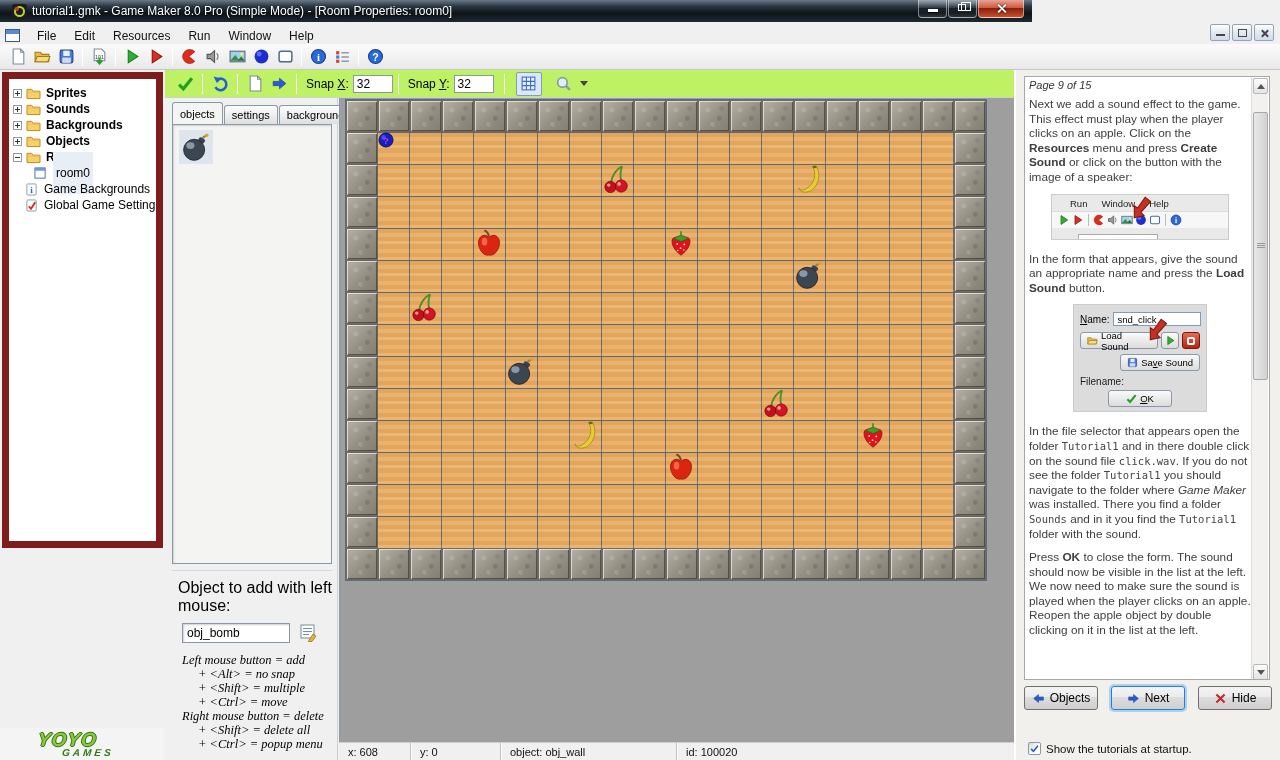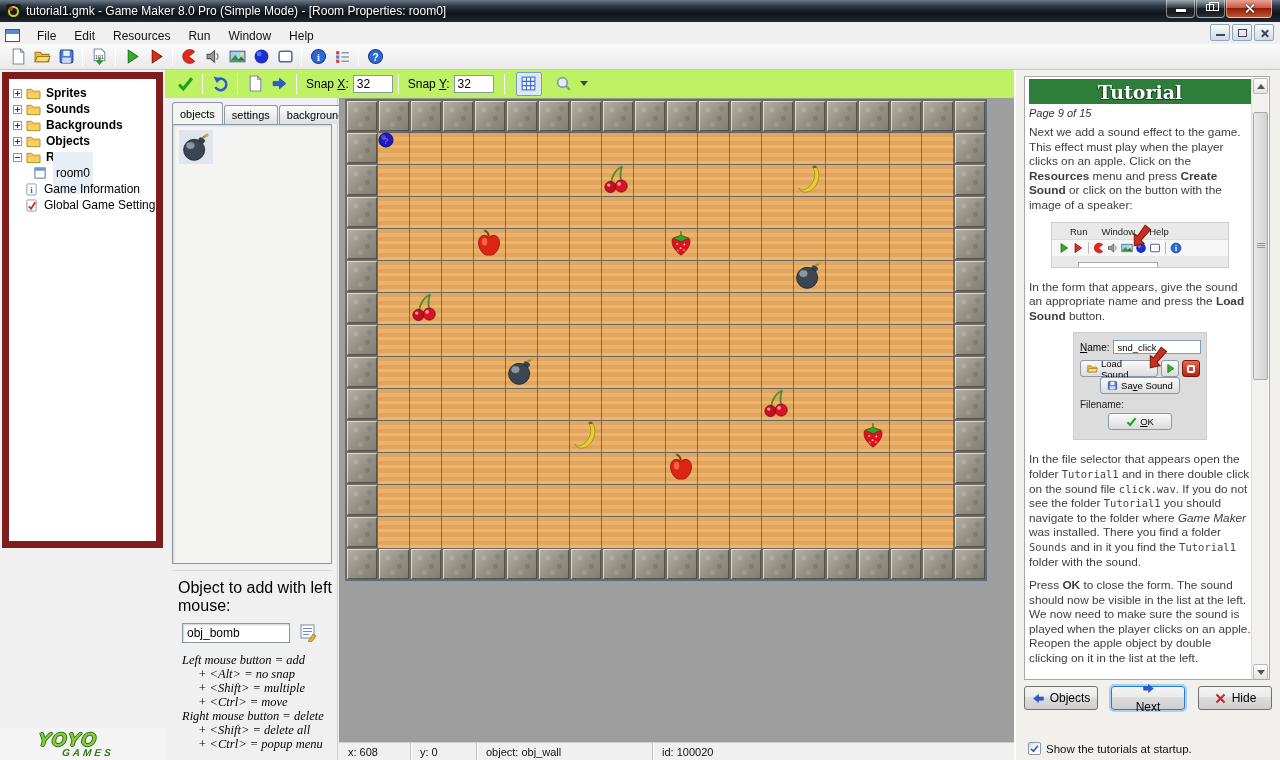--- a/index.html
+++ b/index.html
@@ -1,23 +1,23 @@
 <!DOCTYPE html>
 <html><head>
 <meta charset="utf-8">
 <style>
   * { margin:0; padding:0; box-sizing:border-box; }
   html,body { width:1280px; height:760px; overflow:hidden; }
   body { font-family:"Liberation Sans", sans-serif; background:#f0f0f0; position:relative; }
   .app { position:absolute; inset:0; }
 
   
-  .titlebar { position:absolute; left:0; top:0; width:1280px; height:22px;
+  .titlebar { position:absolute; left:0; top:0; width:1032px; height:22px;
     background:linear-gradient(180deg,#6b7987 0%,#2b3843 28%,#0d141a 60%,#1e2930 100%);
-    color:#fff; display:flex; align-items:center; padding-left:6px; }
+    color:#fff; display:flex; align-items:center; padding-left:12px; }
   .gm-icon { width:15px; height:15px; border-radius:3px; background:#1c1c1c; position:relative; margin-right:5px; flex:0 0 auto; }
   .gm-icon:before { content:""; position:absolute; inset:2px; border-radius:50%; border:2px solid #b9d432; }
   .gm-icon:after { content:""; position:absolute; left:3px; top:3px; width:4px; height:4px; border-radius:50%; background:#d03a1e; }
   .title-text { font-size:12px; text-shadow:0 1px 2px #000; white-space:nowrap; }
   .win-controls { position:absolute; right:8px; top:0; display:flex; }
   .wbtn { width:29px; height:18px; border:1px solid rgba(255,255,255,.45); border-top:none;
     border-radius:0 0 4px 4px; background:linear-gradient(180deg,rgba(255,255,255,.35),rgba(255,255,255,.06) 45%,rgba(0,0,0,.25) 50%,rgba(255,255,255,.1));
     margin-left:1px; position:relative; }
   .wbtn.close { width:46px; background:linear-gradient(180deg,#e8a396,#cf5a40 45%,#8e1f0c 50%,#c3512f); }
   .glyph-min { position:absolute; left:9px; bottom:5px; width:10px; height:3px; background:#fff; box-shadow:0 1px 1px #000; }
@@ -122,21 +122,21 @@
     border:1px solid #6e6a60;
     box-shadow:inset 1px 1px 0 rgba(255,255,255,.6), inset -1px -1px 0 rgba(0,0,0,.4); }
   .room-obj { position:absolute; width:32px; height:32px; display:flex; align-items:flex-start; }
   .room-obj svg { width:30px; height:30px; }
   .room-obj.obj-ball svg { width:16px; height:16px; }
 
   
   .statusbar { position:absolute; left:339px; top:742px; width:675px; height:18px; background:#f0f0f0;
     border-top:1px solid #cfcfcf; display:flex; align-items:center; font-size:11px; color:#111; }
   .sb-cell { padding-left:9px; height:100%; display:flex; align-items:center; border-right:1px solid #c2c2c2; box-shadow:1px 0 0 #fff; }
-  .sb-x { width:72px; } .sb-y { width:66px; } .sb-obj { width:176px; } .sb-id { border-right:none; flex:1; }
+  .sb-x { width:72px; } .sb-y { width:90px; } .sb-obj { width:176px; } .sb-id { border-right:none; flex:1; }
 
   
   .tut-panel { position:absolute; left:1014px; top:70px; width:266px; height:690px; background:#f1f0ec; border-left:2px solid #fff; }
   .tut-content { position:absolute; left:8px; top:6px; width:246px; height:604px; background:#fff; border:1px solid #a8a8a8; overflow:hidden; }
   .tut-inner { position:absolute; left:4px; top:2px; width:222px; }
   .tut-header { height:25px; background:#2e7d3b; display:flex; align-items:center; justify-content:center; margin-bottom:3px; }
   .tut-header span { font-family:"DejaVu Serif", serif; font-weight:bold; font-size:19px; color:#fff; text-shadow:1px 1px 0 #1a4a22, -1px 1px 0 #1a4a22; }
   .tut-page { font-size:11px; font-style:italic; color:#333; margin-bottom:6px; }
   .tut-heading { font-size:17px; font-weight:bold; letter-spacing:2px; color:#2e7d35; margin-bottom:4px; }
   .tut-p { font-size:11.8px; line-height:14.6px; color:#3d3d3d; margin-bottom:9px; }
@@ -153,21 +153,21 @@
   .shot1 .frag { position:absolute; left:26px; bottom:0; width:80px; height:5px; background:#fff; border:1px solid #aaa; border-bottom:none; }
   .red-arrow { position:absolute; z-index:5; }
   .red-arrow svg { width:26px; height:26px; }
   .shot2 { width:134px; height:108px; background:#dcdcdc; padding:7px 6px; font-size:10px; }
   .shot2 .r1 { display:flex; align-items:center; gap:4px; }
   .shot2 input { width:88px; height:14px; border:1px solid #7f9db9; font-size:9.5px; padding-left:3px; font-family:"Liberation Sans",sans-serif; }
   .mini-btn { display:inline-flex; align-items:center; justify-content:center; gap:3px; border:1px solid #8a98a8; border-radius:3px;
     background:linear-gradient(180deg,#fafafa,#dcdcdc); font-size:9.5px; color:#000; height:17px; padding:0 6px; }
   .mini-btn svg { width:11px; height:11px; }
   .shot2 .r2 { display:flex; align-items:center; gap:3px; margin-top:6px; }
-  .shot2 .r3 { display:flex; justify-content:center; }
+  .shot2 .r3 { display:flex; justify-content:flex-end; margin-top:5px; }
   .shot2 .r4 { margin-top:5px; color:#222; }
   .shot2 .r5 { display:flex; justify-content:center; margin-top:3px; }
   .sqbtn { width:18px; height:17px; display:inline-flex; align-items:center; justify-content:center; border:1px solid #8a98a8; border-radius:3px; background:linear-gradient(180deg,#fafafa,#dcdcdc); }
   .sqbtn svg { width:11px; height:11px; }
   .stopbtn { background:linear-gradient(180deg,#e86a50,#b42410); border-color:#7e1608; }
   .stopbtn .o { width:8px; height:8px; border:2px solid #fff; border-radius:2px; }
 
   
   .tut-scroll { position:absolute; right:1px; top:1px; width:17px; height:602px; background:#f2f1ef; border-left:1px solid #ddd; }
   .scr-btn { position:absolute; left:1px; width:15px; height:16px; background:linear-gradient(180deg,#fdfdfd,#e3e3e3); border:1px solid #b8b8b8; border-radius:2px; display:flex; align-items:center; justify-content:center; }
@@ -176,21 +176,21 @@
   .tri-dn { width:0; height:0; border-left:4px solid transparent; border-right:4px solid transparent; border-top:5px solid #555; }
   .scr-thumb { position:absolute; left:1px; top:34px; width:15px; height:268px; background:linear-gradient(90deg,#e8e8e8,#d2d2d2); border:1px solid #a8a8a8; border-radius:2px; }
   .scr-thumb:before { content:""; position:absolute; left:3px; top:50%; margin-top:-3px; width:8px; height:1px; background:#999; box-shadow:0 2px 0 #999, 0 4px 0 #999; }
 
   
   .tut-buttons { position:absolute; left:8px; top:616px; width:248px; display:flex; justify-content:space-between; }
   .tbtn { display:flex; align-items:center; justify-content:center; gap:5px; width:74px; height:24px;
     border:1px solid #707070; border-radius:3px; font-size:12px; color:#000;
     background:linear-gradient(180deg,#f4f4f4,#ebebeb 45%,#dddddd 46%,#cfcfcf); }
   .tbtn svg { width:13px; height:13px; }
-  .tbtn.focus { border-color:#2b7cd3; box-shadow:0 0 0 2px #a8d2f0;flex-direction:column; }
+  .tbtn.focus { border-color:#2b7cd3; box-shadow:0 0 0 2px #a8d2f0; }
   .tut-startup { position:absolute; left:12px; top:672px; display:flex; align-items:center; font-size:11.5px; color:#111; }
 
   .hidden-layer { position:absolute; left:165px; top:98px; width:3px; height:662px; background:#f0f0f0; }
 </style>
 </head>
 <body>
 
 <div class="app">
 
   <div class="titlebar">
@@ -379,21 +379,21 @@
         </span>
       <span class="room0-label">room0</span>
     </div>
     <div class="tree-row" style="padding-left:15px">
       <span class="ti">
           <svg viewBox="0 0 16 14">
             <rect x="3" y="1" width="10" height="12" rx="1" fill="#fff" stroke="#8a98a8"></rect>
             <text x="8" y="11" font-size="10" font-weight="bold" text-anchor="middle" fill="#2a6ad8" font-family="serif">i</text>
           </svg>
         </span>
-      <span>Game Information</span>
+      <span>Game Backgrounds</span>
     </div>
     <div class="tree-row" style="padding-left:15px">
       <span class="ti">
           <svg viewBox="0 0 16 14">
             <rect x="3" y="1" width="10" height="12" rx="1" fill="#fff" stroke="#8a98a8"></rect>
             <path d="M5,8 L7.5,10.5 L12,3.5" stroke="#d03020" stroke-width="2" fill="none"></path>
           </svg>
         </span>
       <span>Global Game Settings</span>
     </div>
@@ -688,23 +688,20 @@
   <div class="statusbar">
     <div class="sb-cell sb-x">x: 608</div>
     <div class="sb-cell sb-y">y: 0</div>
     <div class="sb-cell sb-obj">object: obj_wall</div>
     <div class="sb-cell sb-id">id: 100020</div>
   </div>
 
   <div class="tut-panel">
     <div class="tut-content">
       <div class="tut-inner">
-        <div class="tut-header">
-            <span>Tutorial</span>
-          </div>
         <div class="tut-page">Page 9 of 15</div>
         <div class="tut-p"><span>Next we add a sound effect to the game. This effect must play when the player clicks on an apple. Click on the </span><span class="rt-b">Resources</span><span> menu and press </span><span class="rt-b">Create Sound</span><span> or click on the button with the image of a speaker:</span></div>
 
         <div class="shot shot1">
           <div class="mrow">
             <span>Run</span>
             <span>Window</span>
             <span>Help</span>
           </div>
           <div class="irow">

